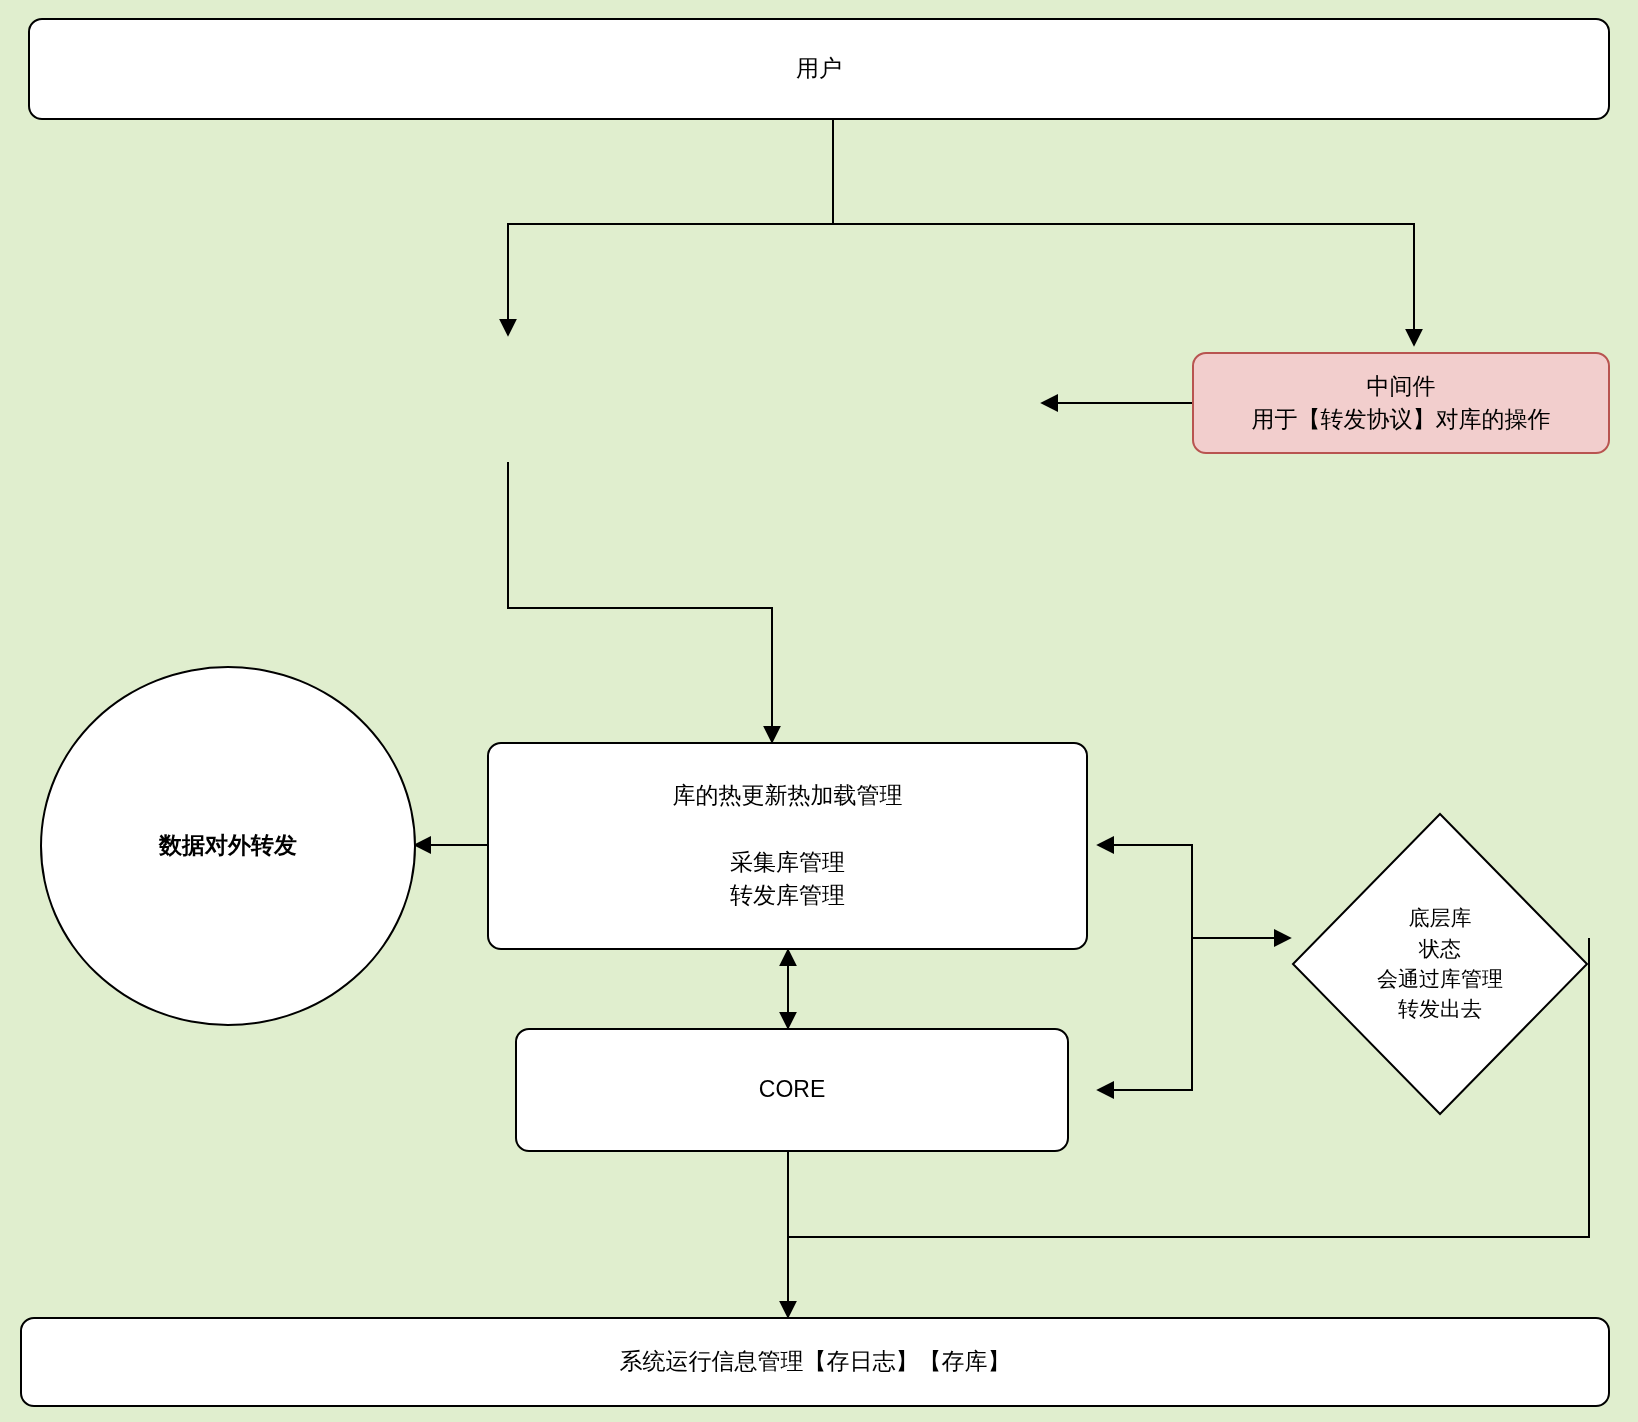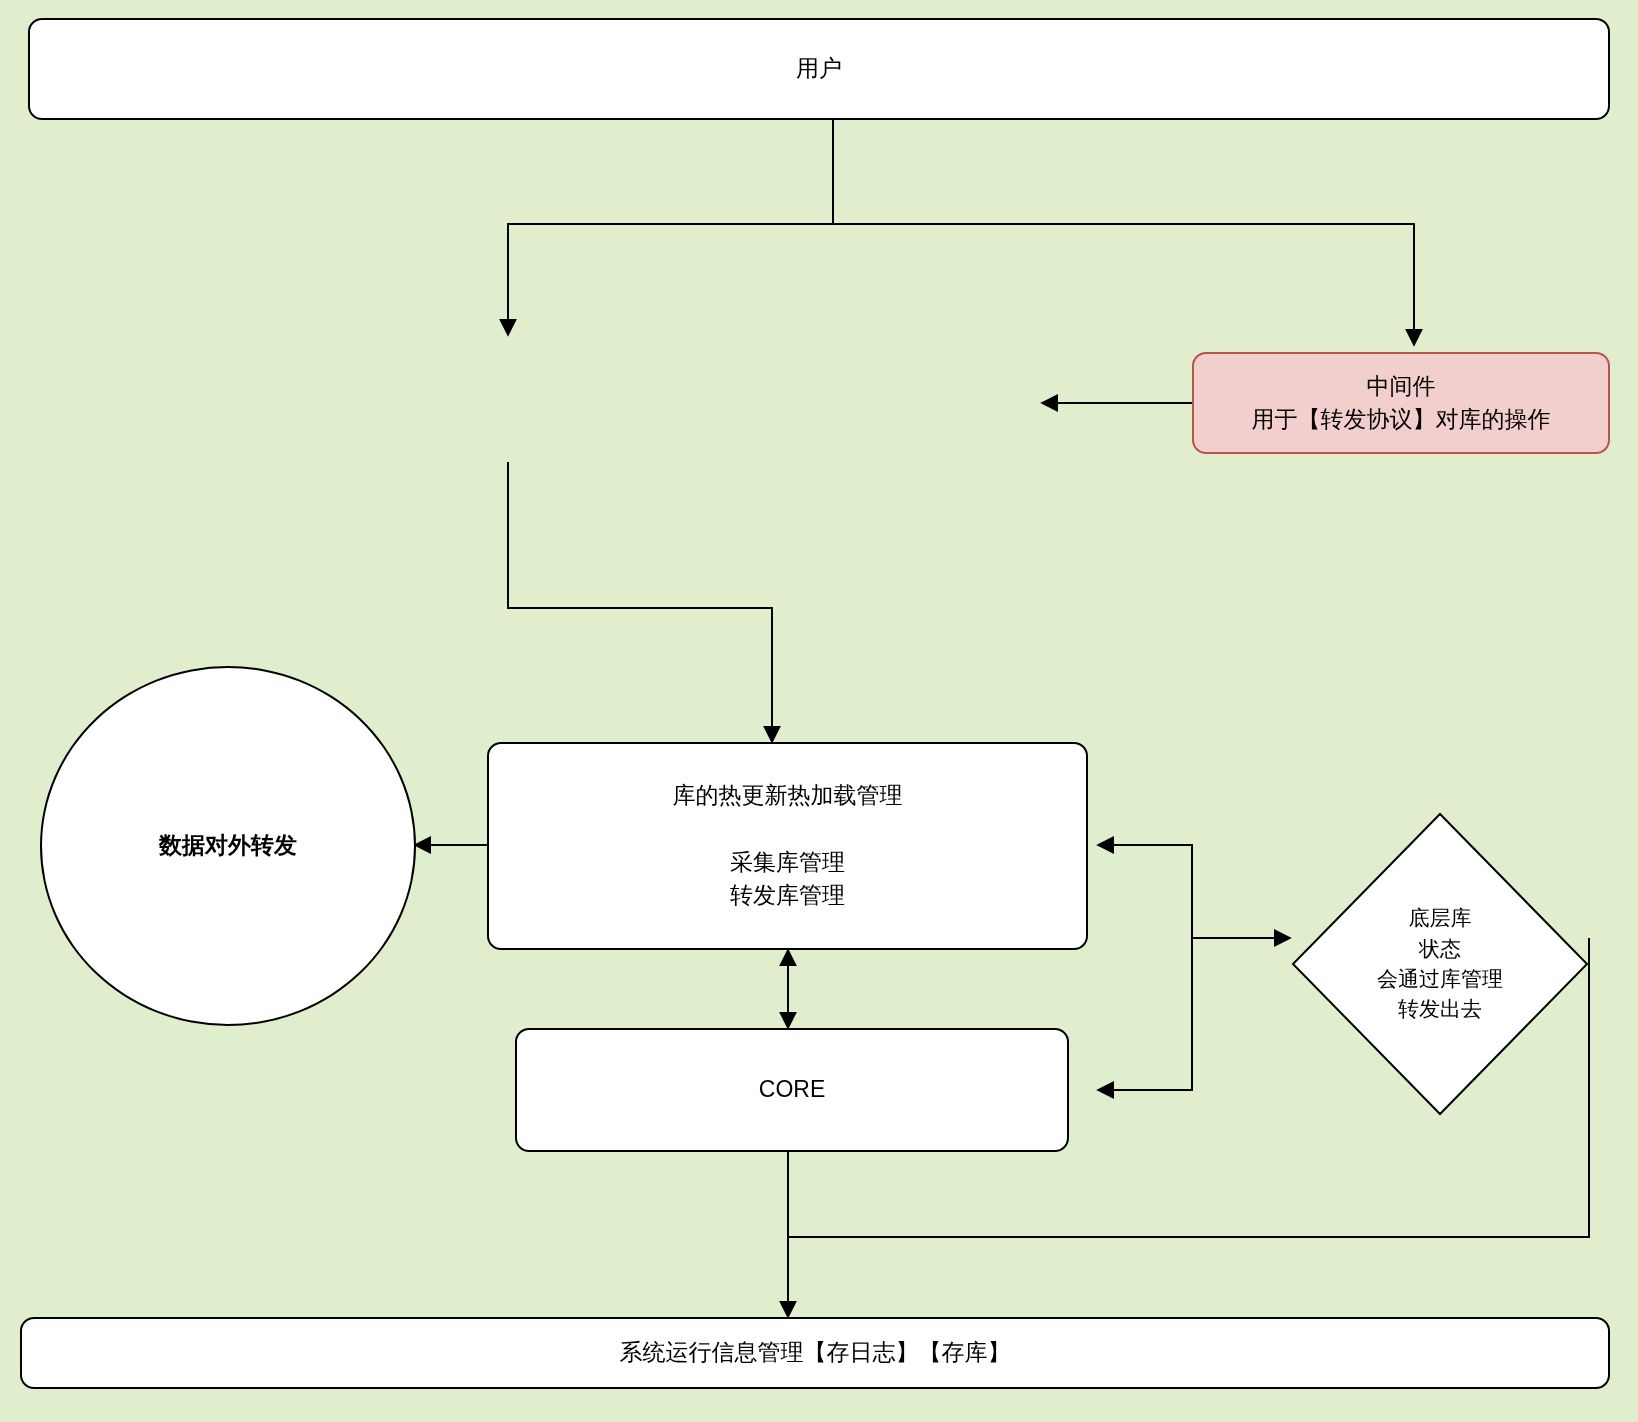--- a/index.html
+++ b/index.html
@@ -164,17 +164,17 @@
       <polygon points="150,3 297,153 150,303 3,153" fill="#ffffff" stroke="#000000" stroke-width="2"></polygon>
     </svg>
     <div class="diamond-label">
       <span class="node-text">底层库
 状态
 会通过库管理
 转发出去</span>
     </div>
   </div>
 
-  <div class="node rounded" style="left:20px; top:1317px; width:1590px; height:72px;">
+  <div class="node rounded" style="left:20px; top:1317px; width:1590px; height:90px;">
     <span class="node-text">系统运行信息管理【存日志】【存库】</span>
   </div>
 
 </div>
 
 </body></html>

